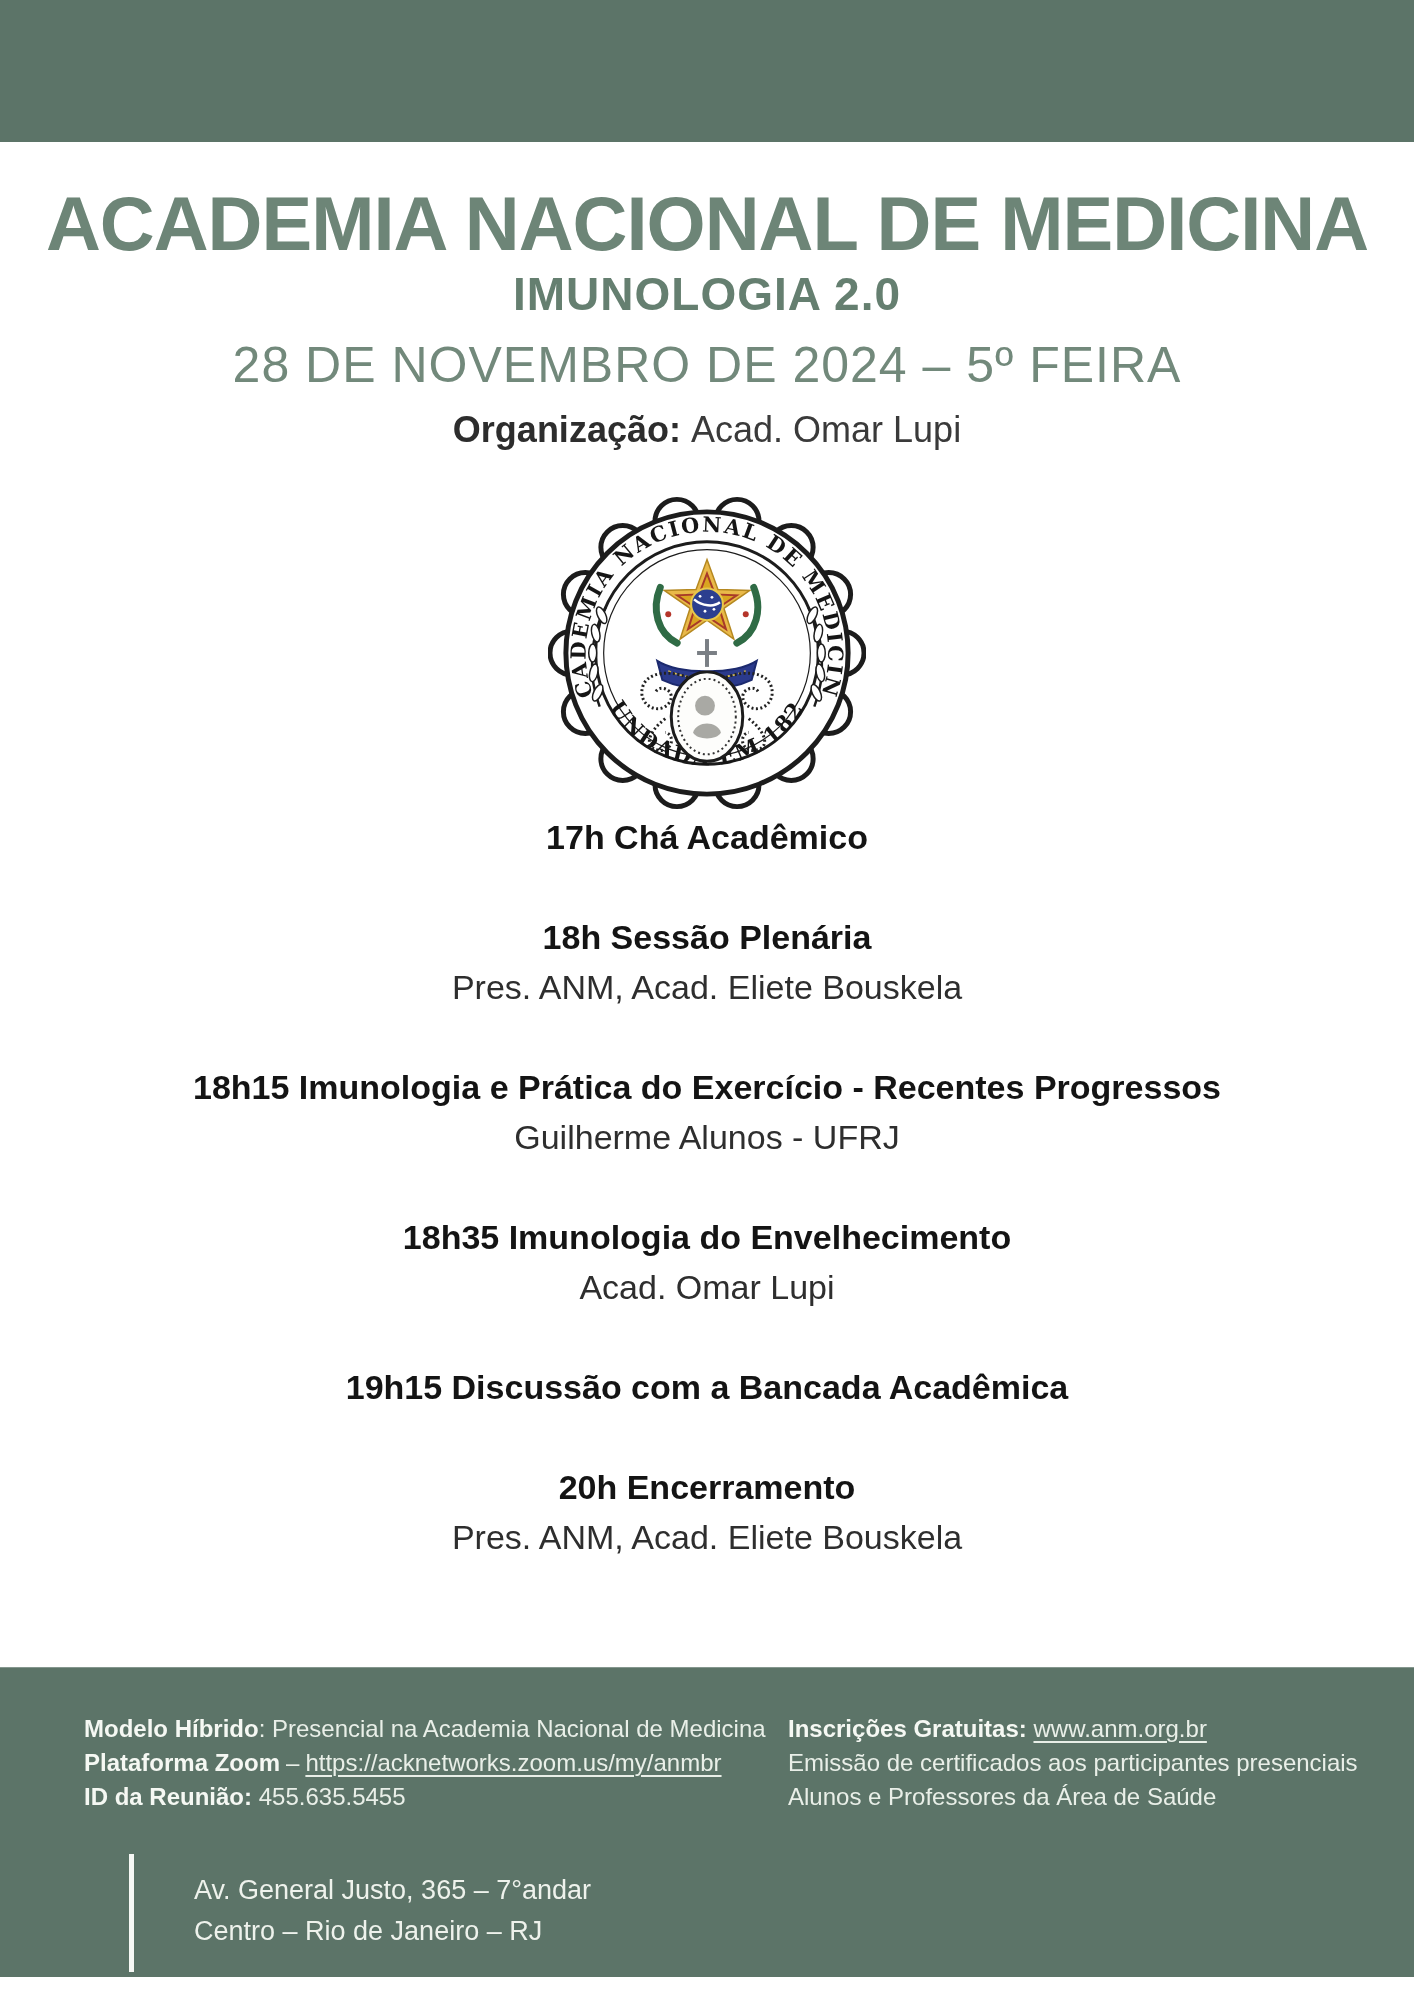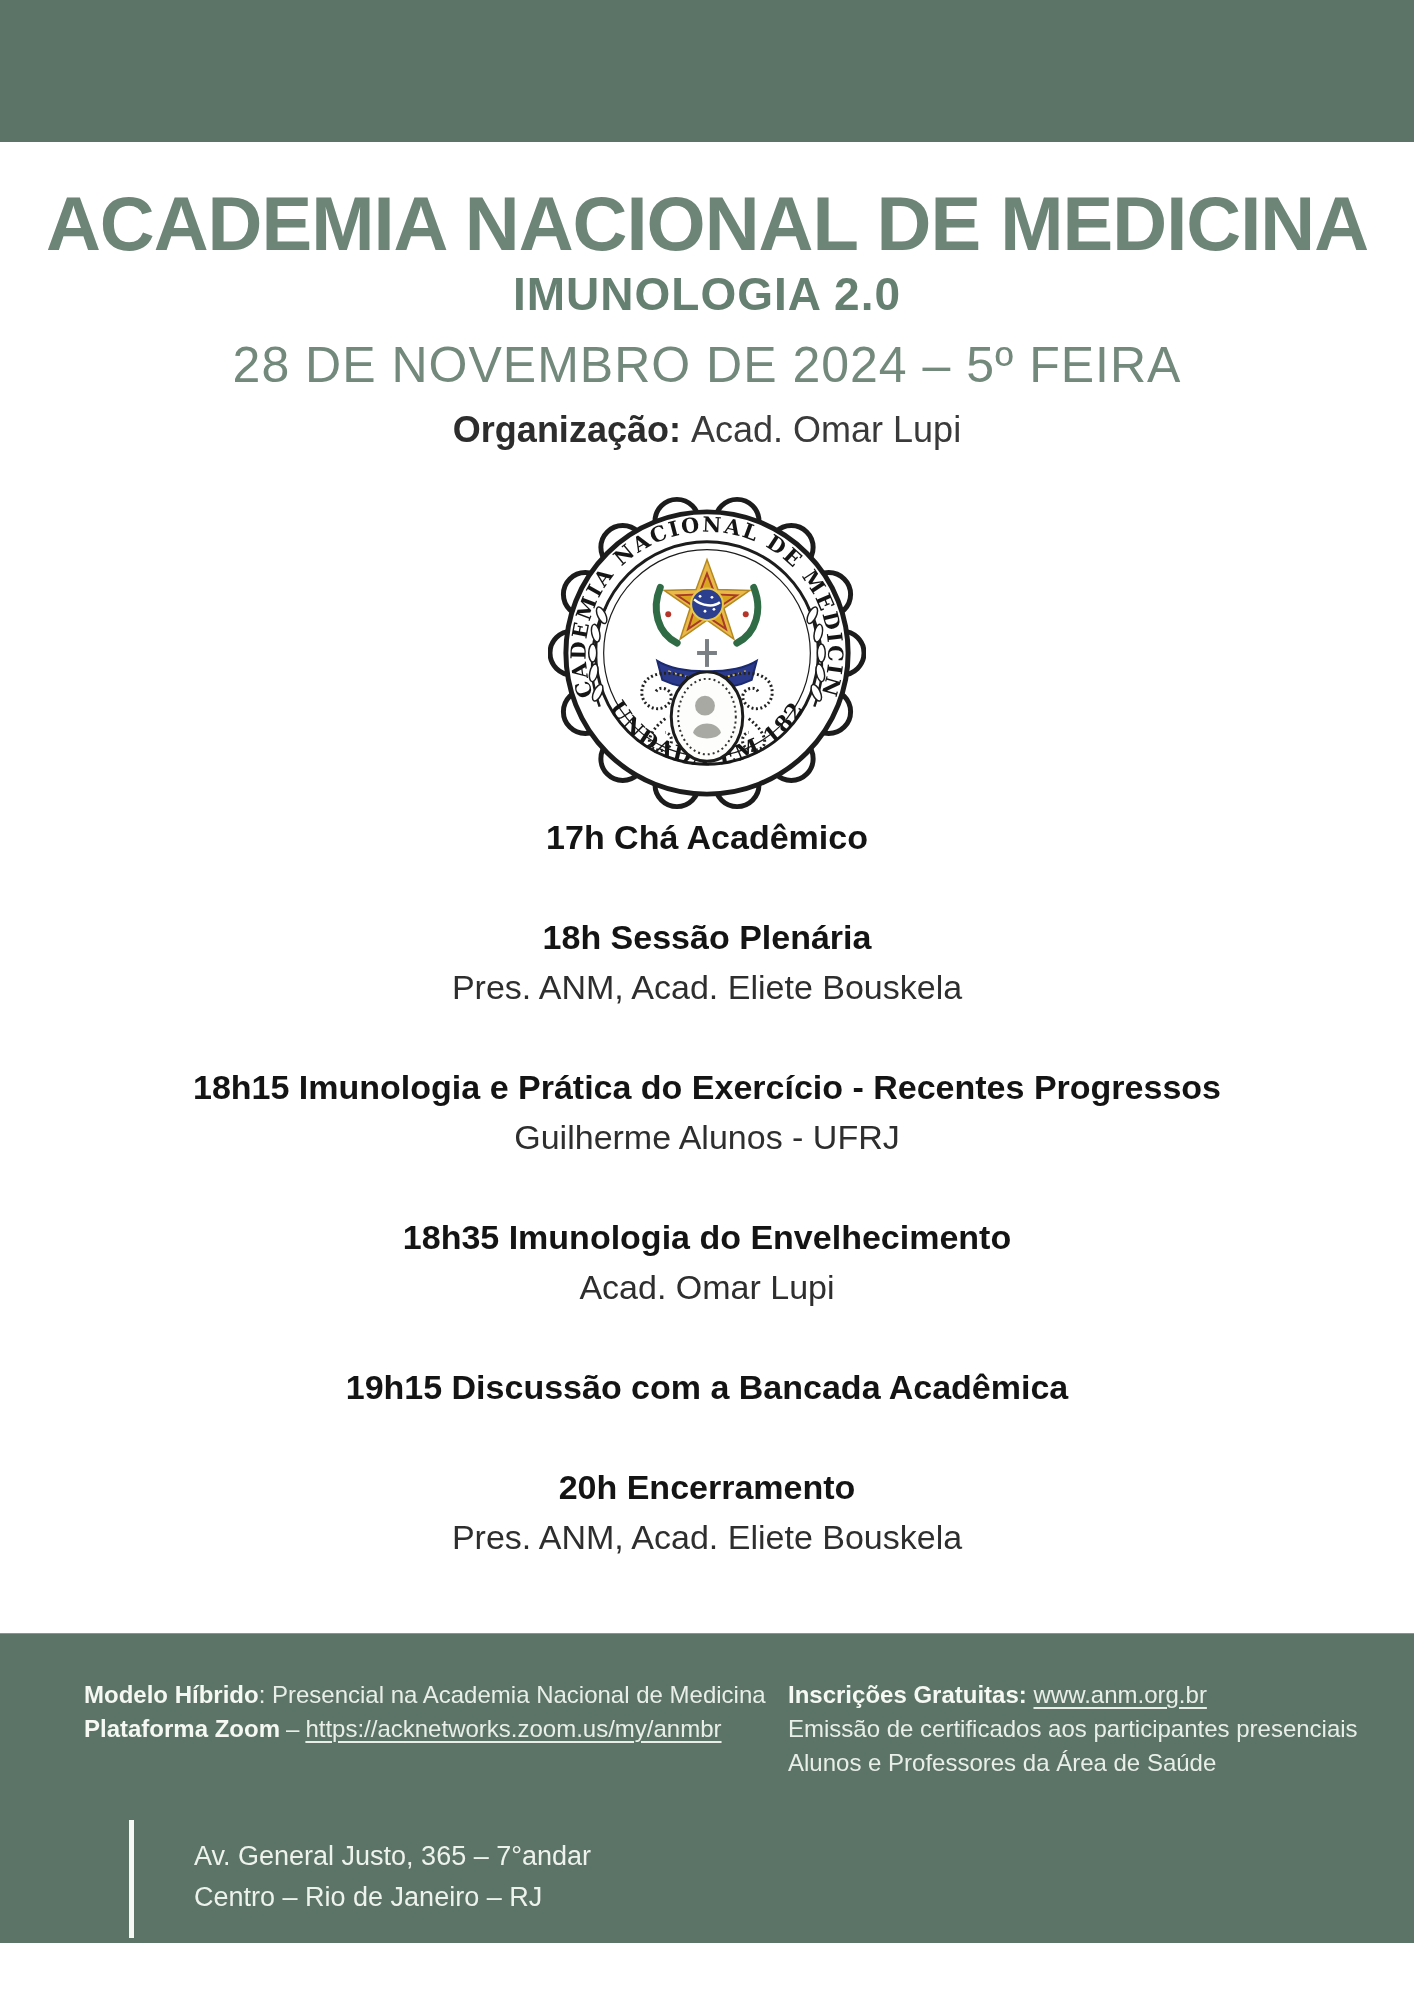--- a/index.html
+++ b/index.html
@@ -43,21 +43,21 @@
   .schedule{text-align:center;}
   .sched-block{margin-bottom:50px;}
   .sched-title{
     font-size:34px;font-weight:700;line-height:50px;color:#141414;
   }
   .sched-speaker{
     font-size:34px;font-weight:400;line-height:50px;color:#2e2e2e;
   }
 
   .footer{
-    position:absolute;left:0;top:1633px;width:100%;height:310px;
+    position:absolute;left:0;top:1667px;width:100%;height:310px;
     background:#5c7468;color:#e9efe8;
     border-top:1px solid rgba(255,255,255,0.25);
     box-sizing:border-box;
   }
   .footer-info{
     display:flex;align-items:flex-start;
     padding:44px 40px 0 84px;
   }
   .f-col-left{width:704px;flex:0 0 704px;}
   .f-col-right{flex:1 1 auto;}
@@ -221,20 +221,23 @@
 
   <div class="footer">
     <div class="footer-info">
       <div class="f-col-left">
         <div class="f-line">
           <span class="f-label">Modelo Híbrido</span><span>: Presencial na Academia Nacional de Medicina</span>
         </div>
         <div class="f-line">
           <span class="f-label">Plataforma Zoom</span><span class="f-sep">–</span><span class="f-link">https://acknetworks.zoom.us/my/anmbr</span>
         </div>
+        <div class="f-line">
+          <span class="f-label">ID da Reunião:</span><span class="f-val">455.635.5455</span>
+        </div>
       </div>
       <div class="f-col-right">
         <div class="f-line">
           <span class="f-label">Inscrições Gratuitas:</span><span class="f-link f-val">www.anm.org.br</span>
         </div>
         <div class="f-line">Emissão de certificados aos participantes presenciais</div>
         <div class="f-line">Alunos e Professores da Área de Saúde</div>
       </div>
     </div>
 

